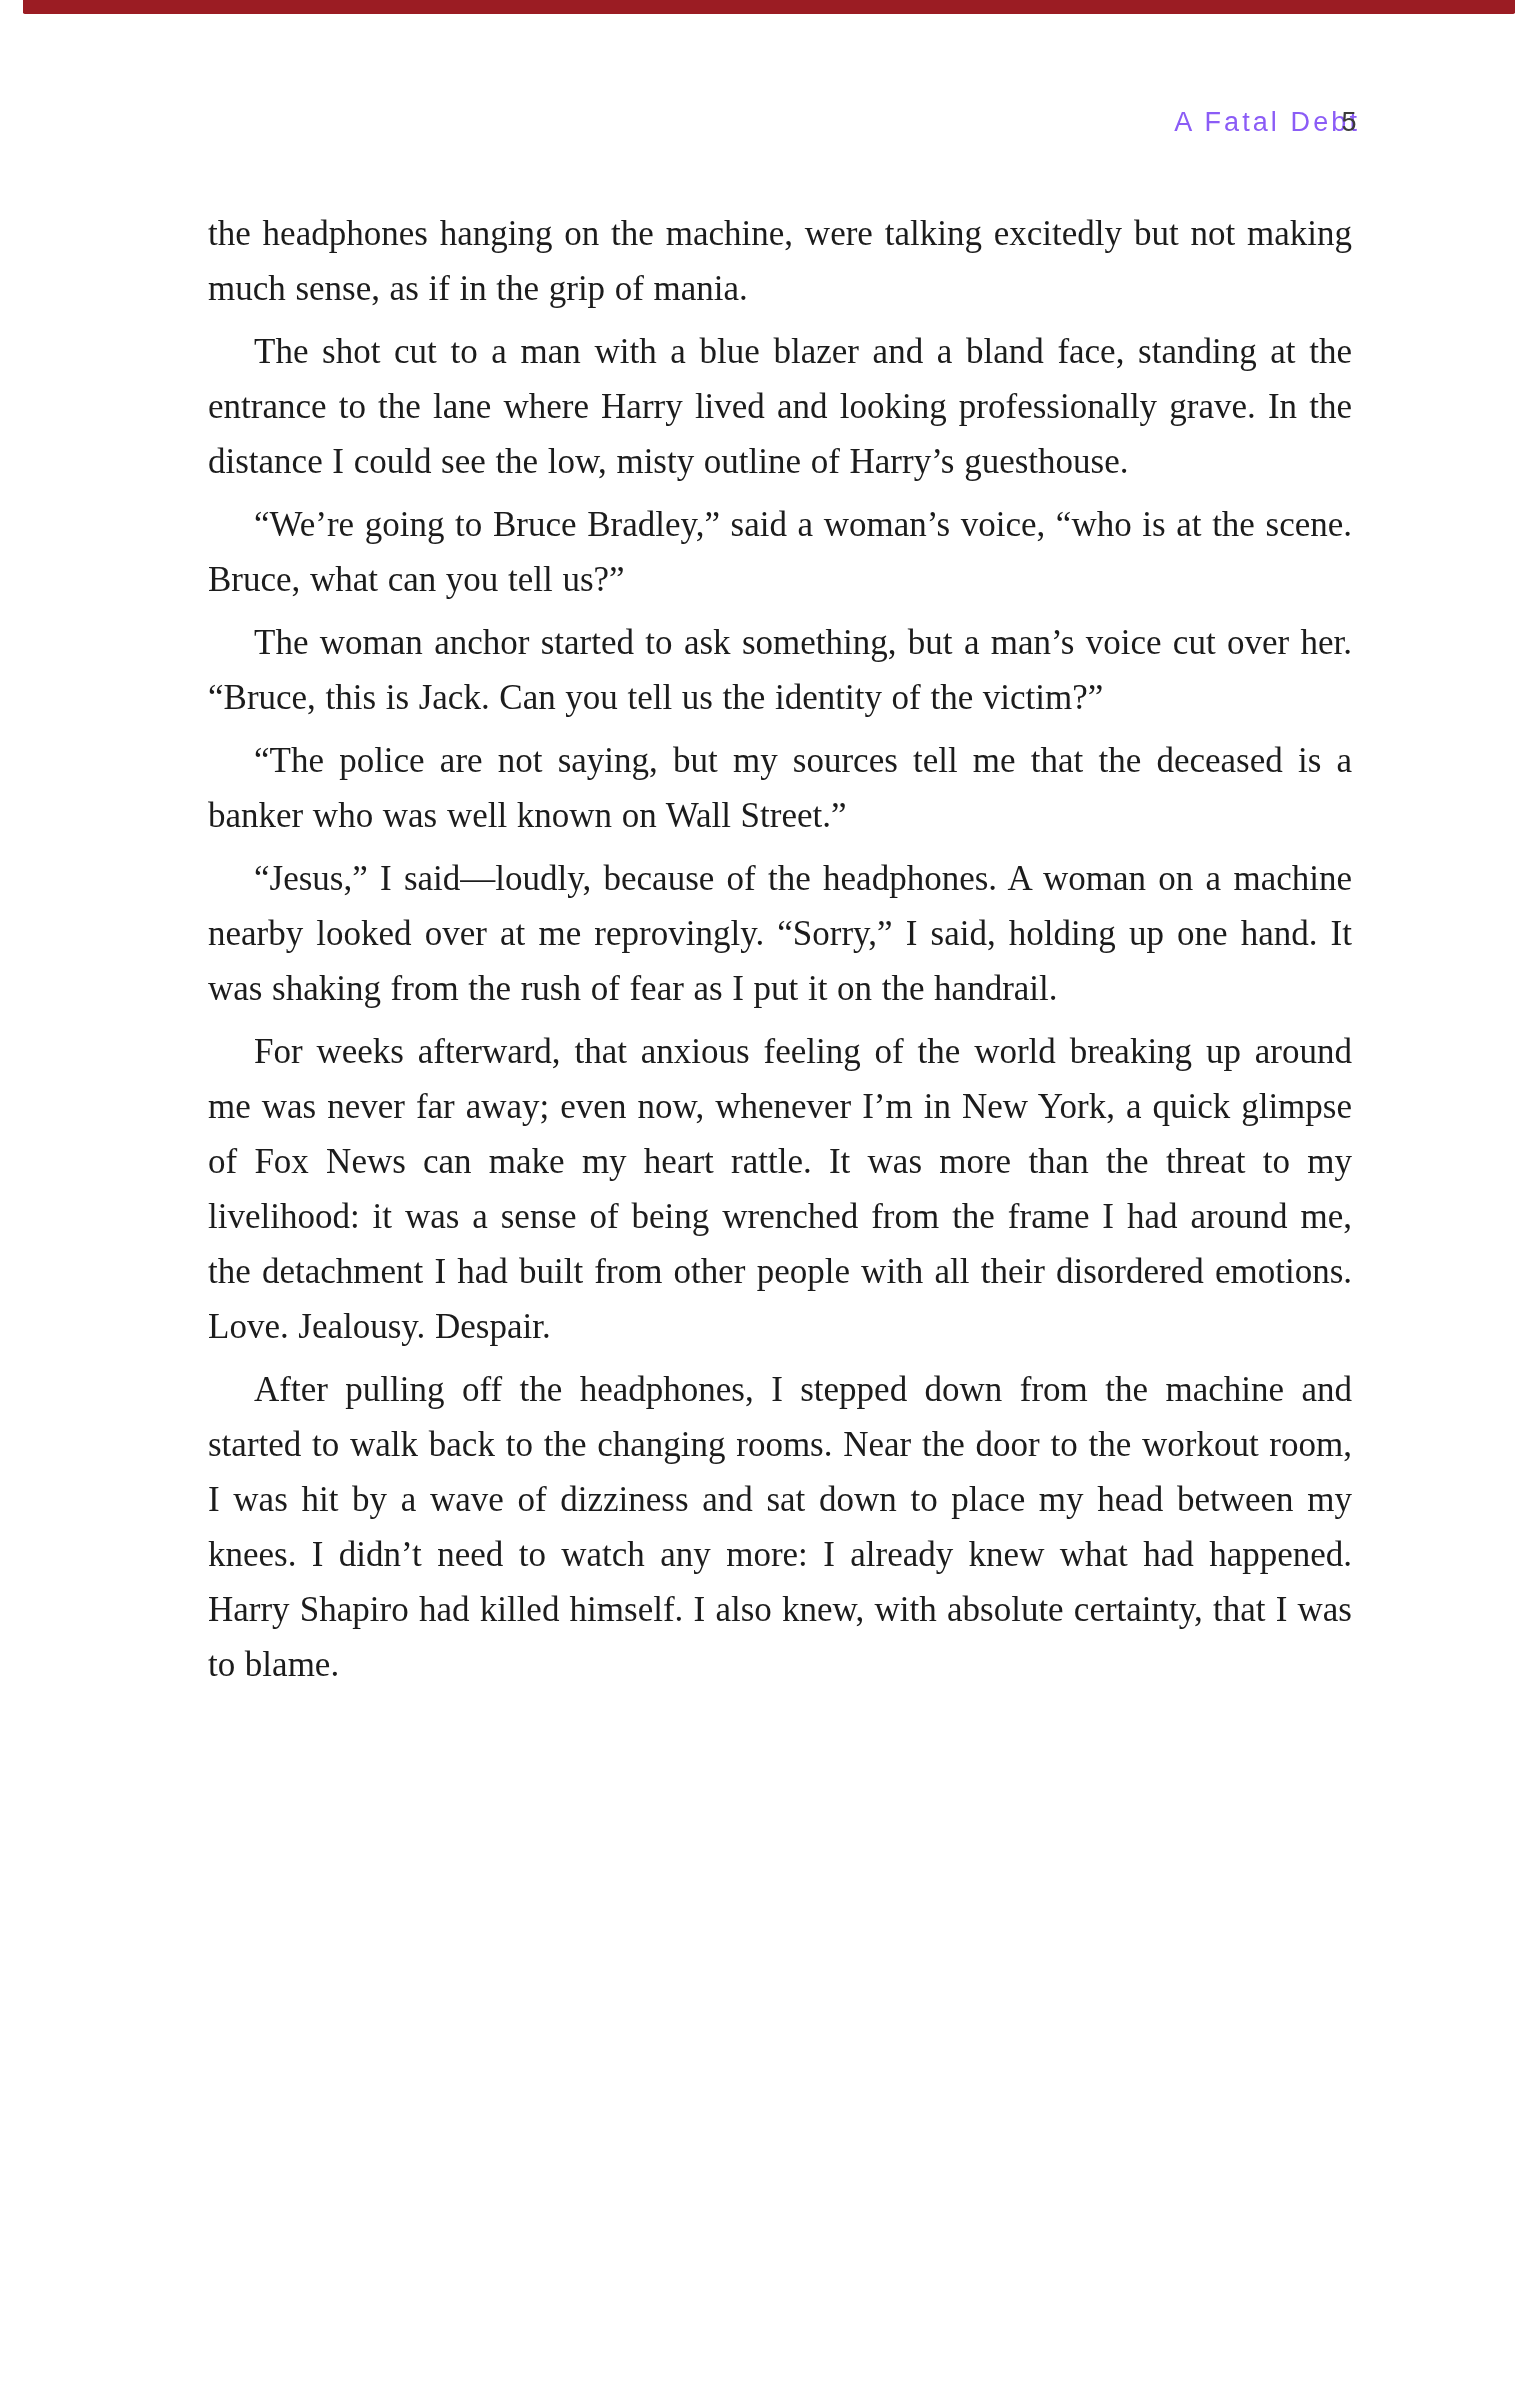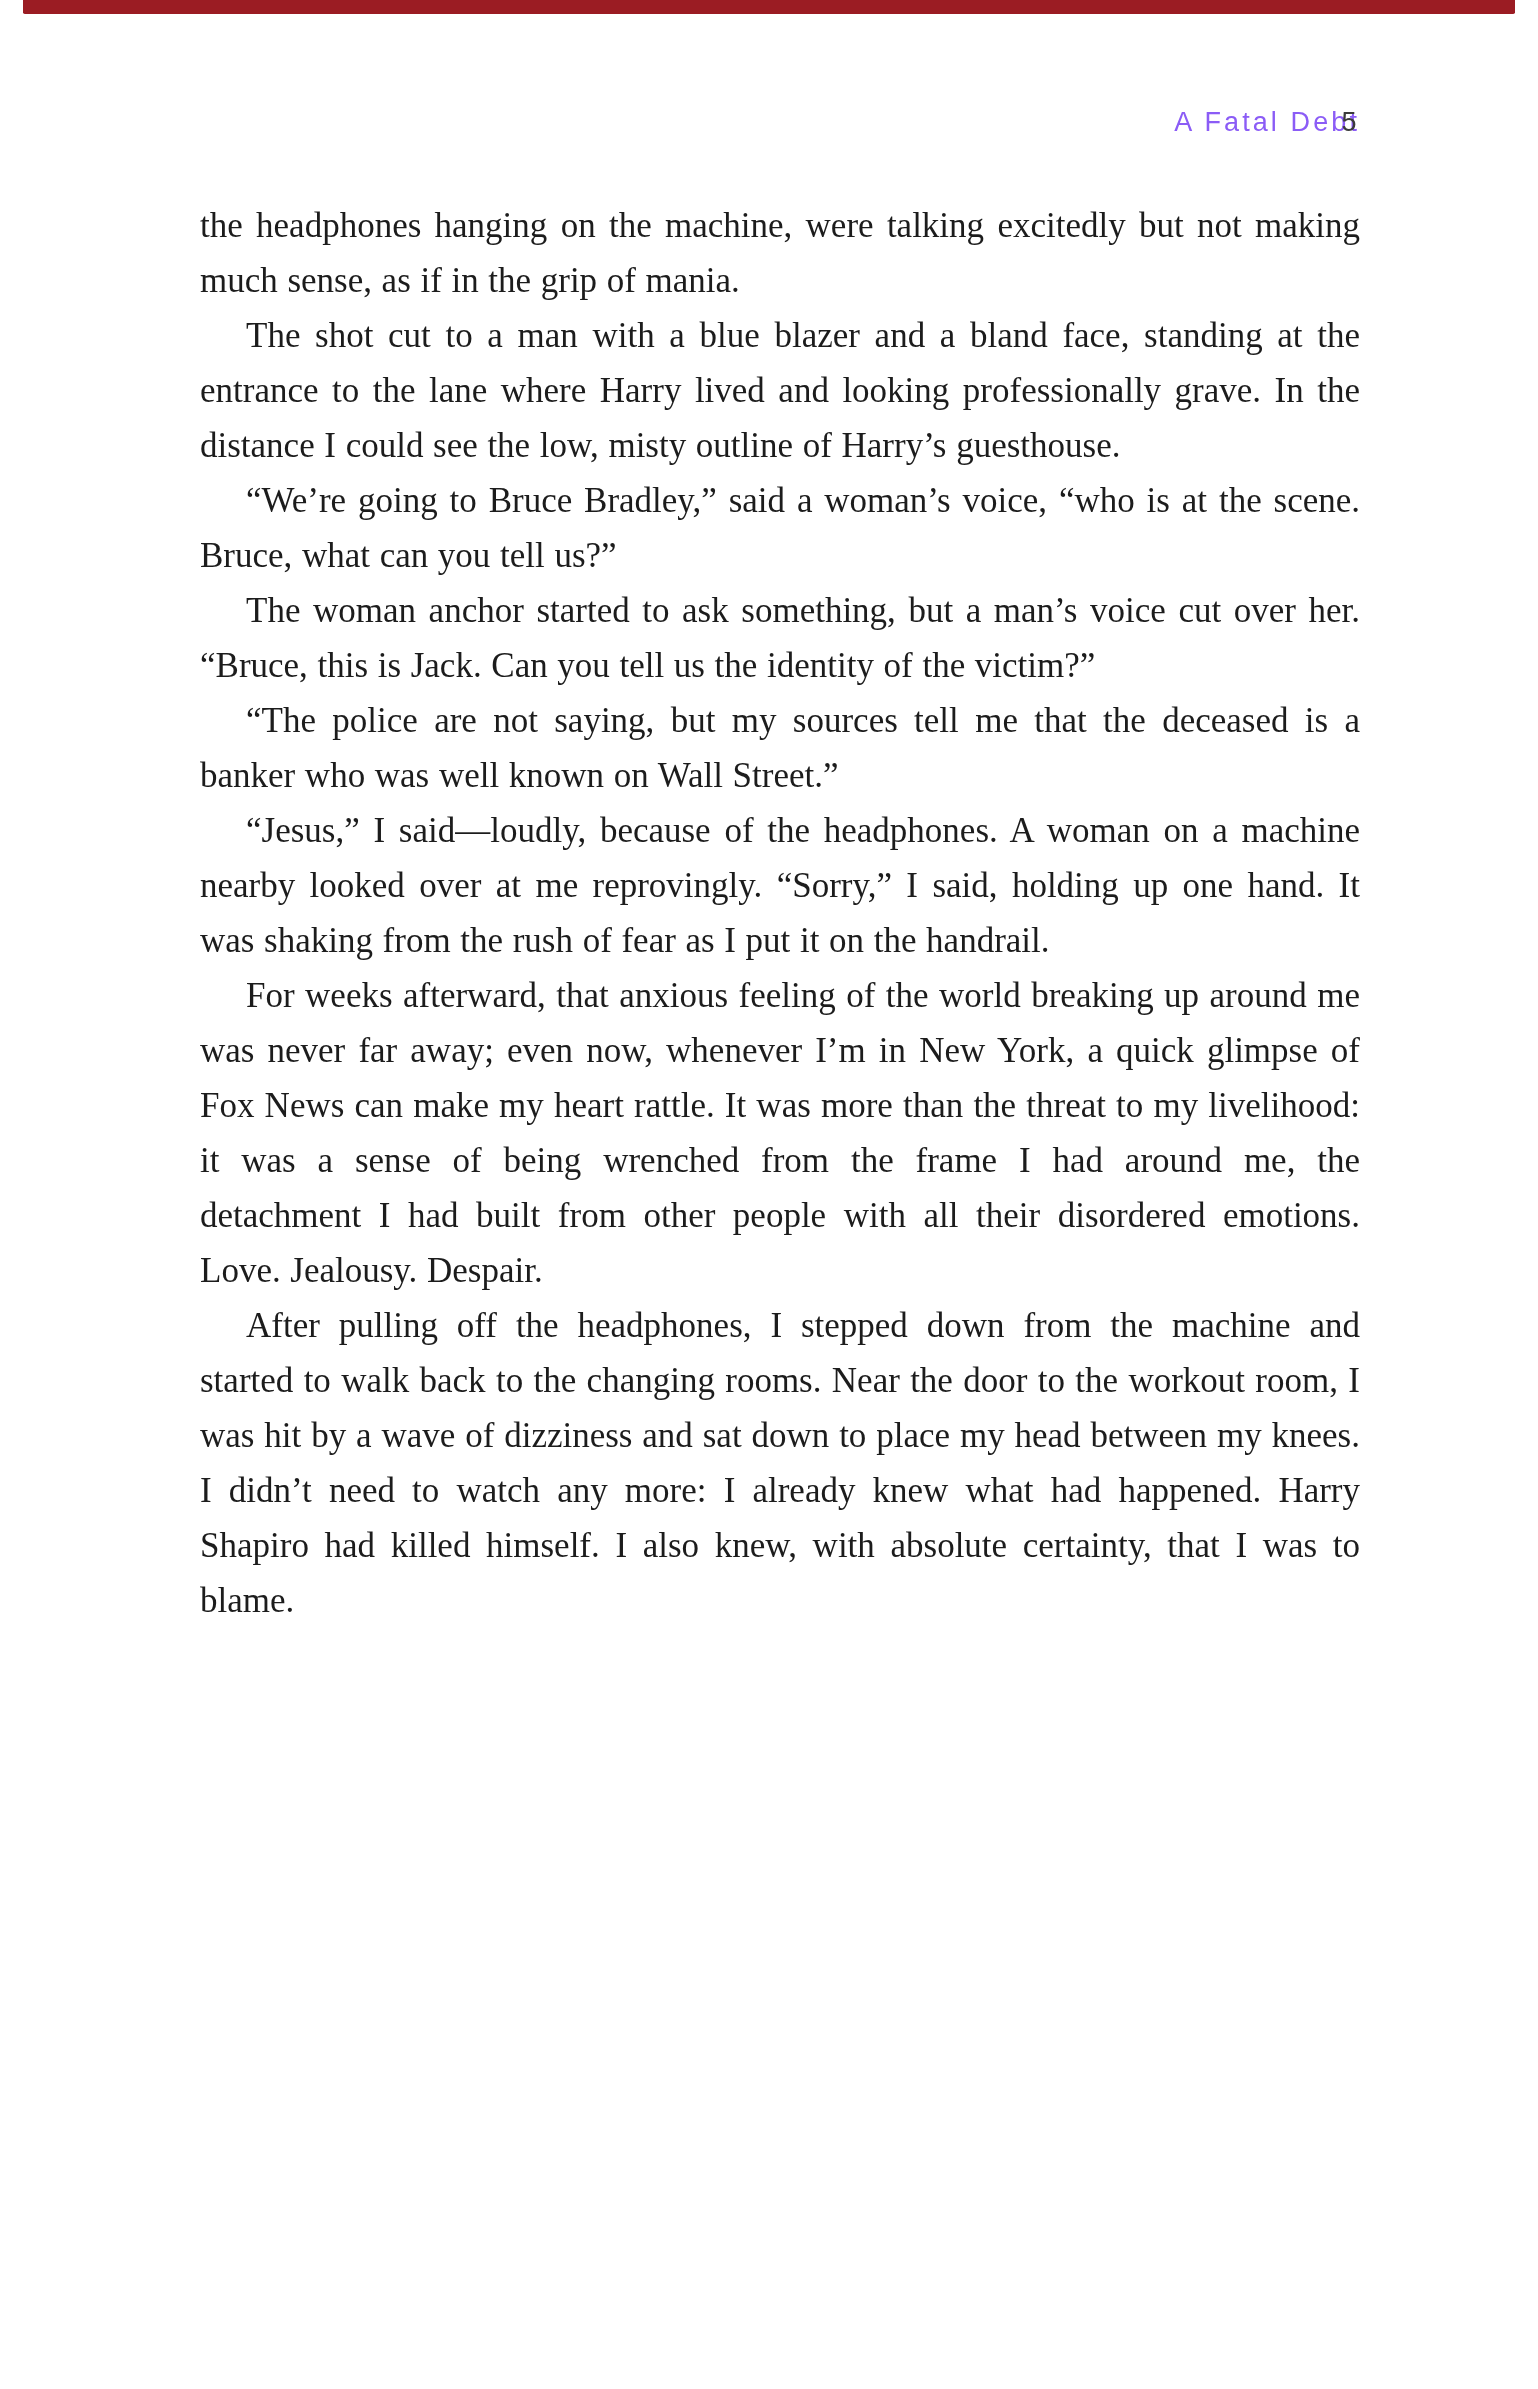--- a/index.html
+++ b/index.html
@@ -55,21 +55,21 @@
       left: 200px;
       width: 1160px;
       font-size: 35px;
       line-height: 55px;
       color: #1c1c1c;
       text-align: justify;
       hyphens: auto;
       -webkit-hyphens: auto;
     }
     .para {
-      margin: 0;
+      margin: 8px;
       padding: 0;
       word-spacing: 0.9px;
     }
     .para.indent {
       text-indent: 46px;
     }
   </style>
 </head>
 <body>
 

